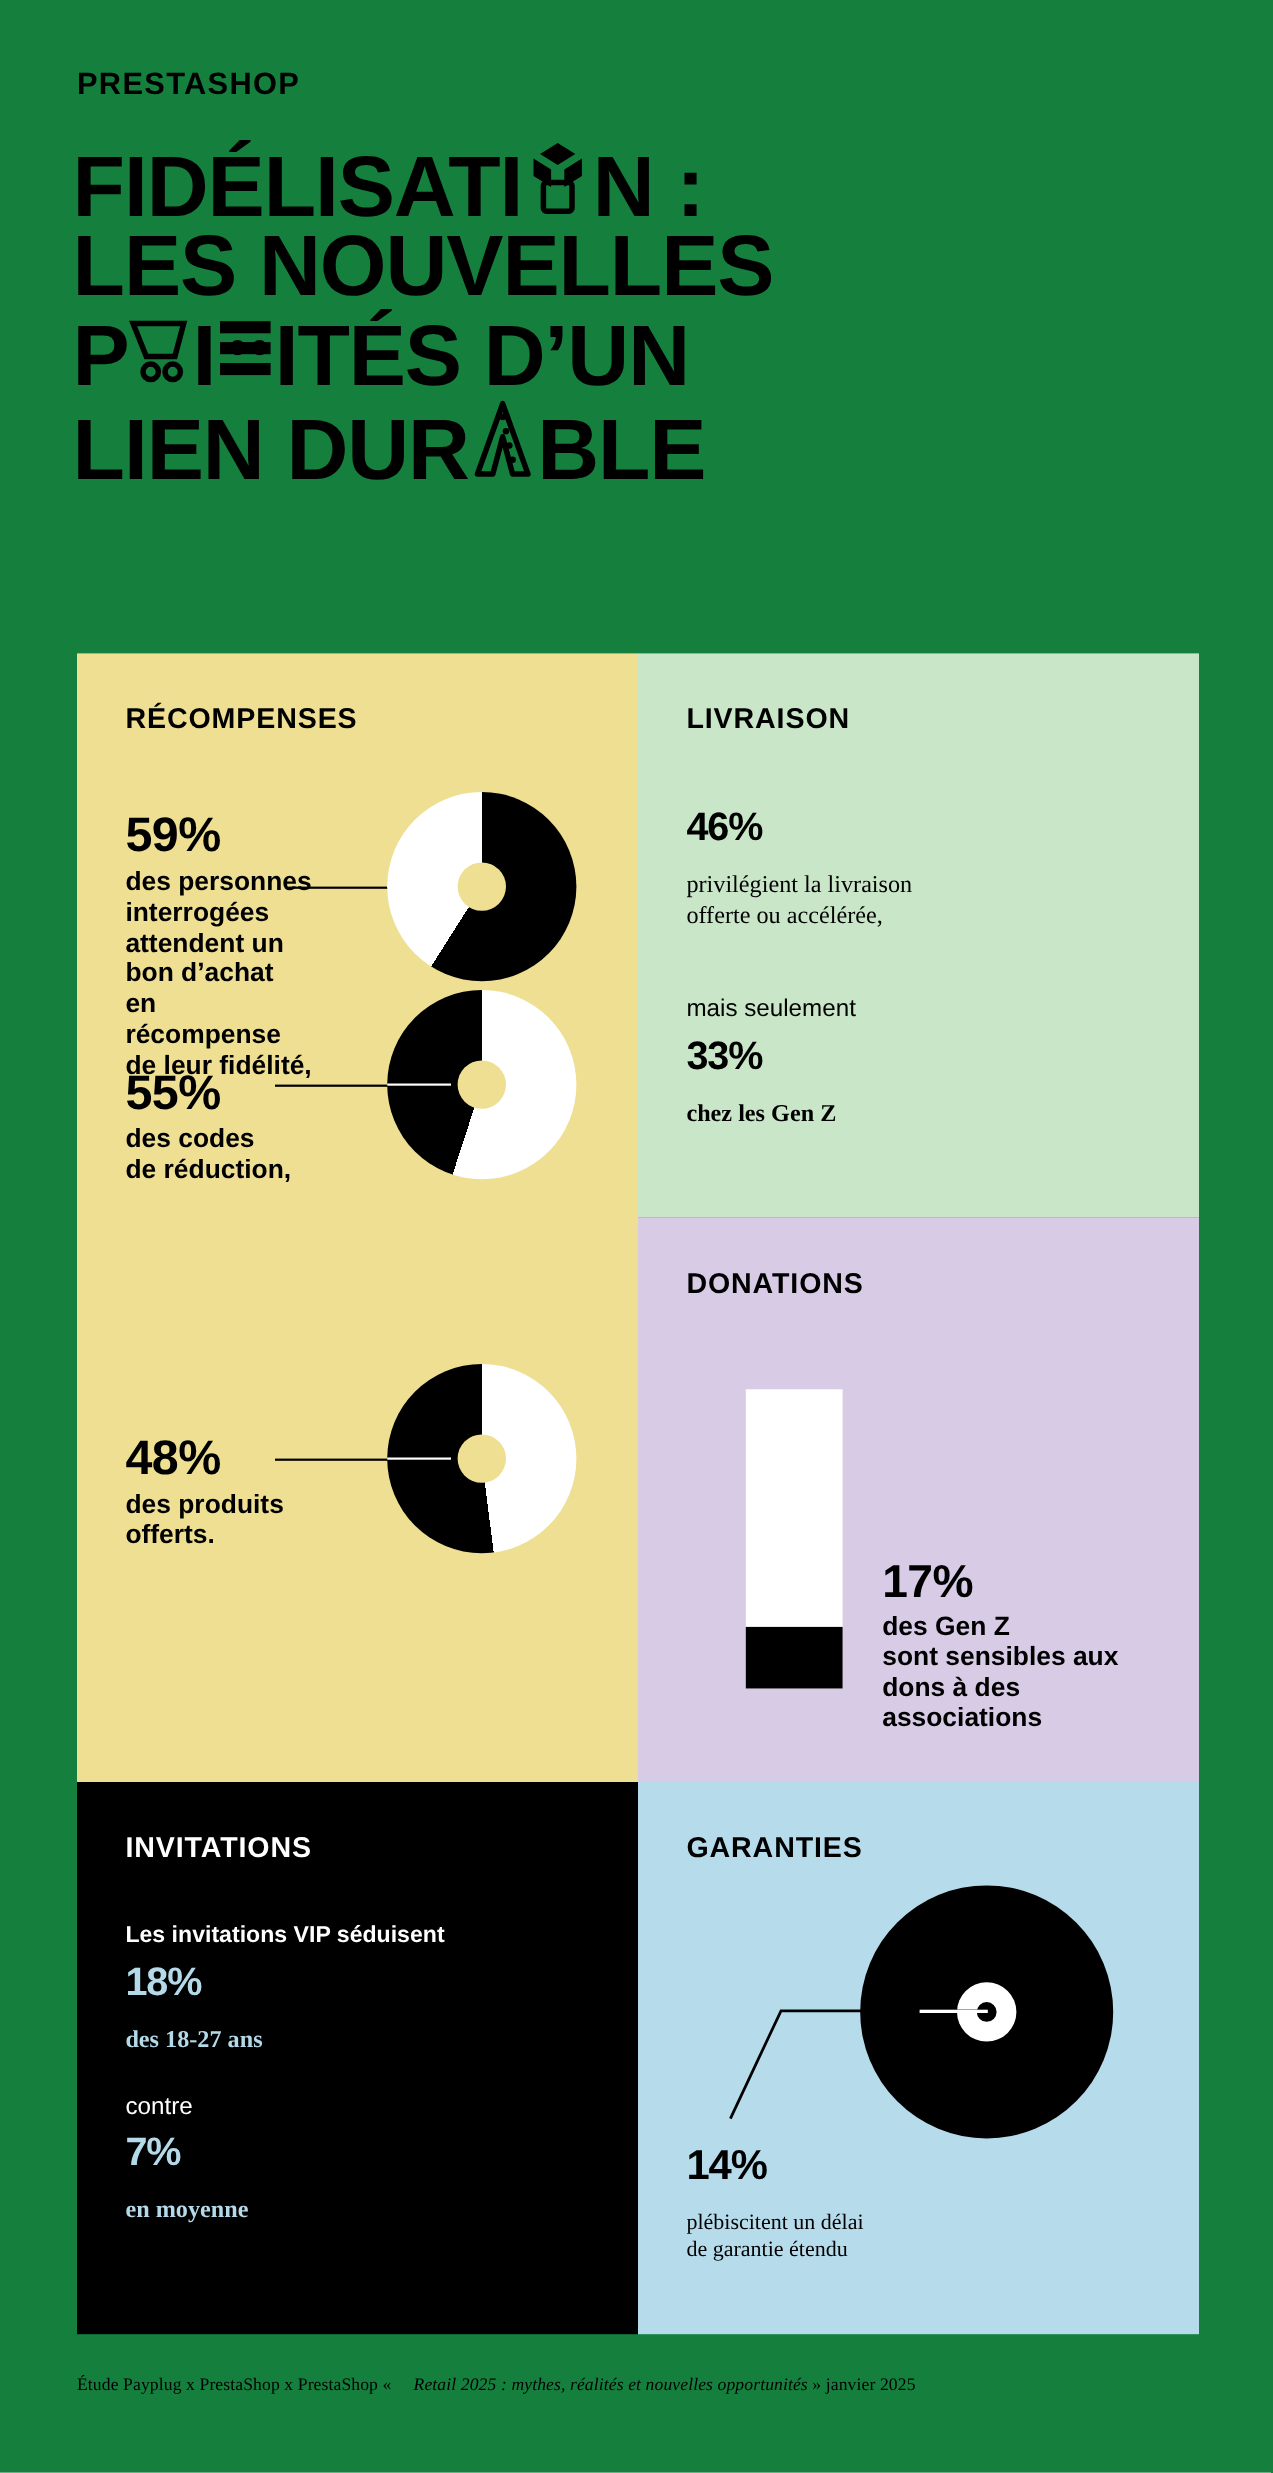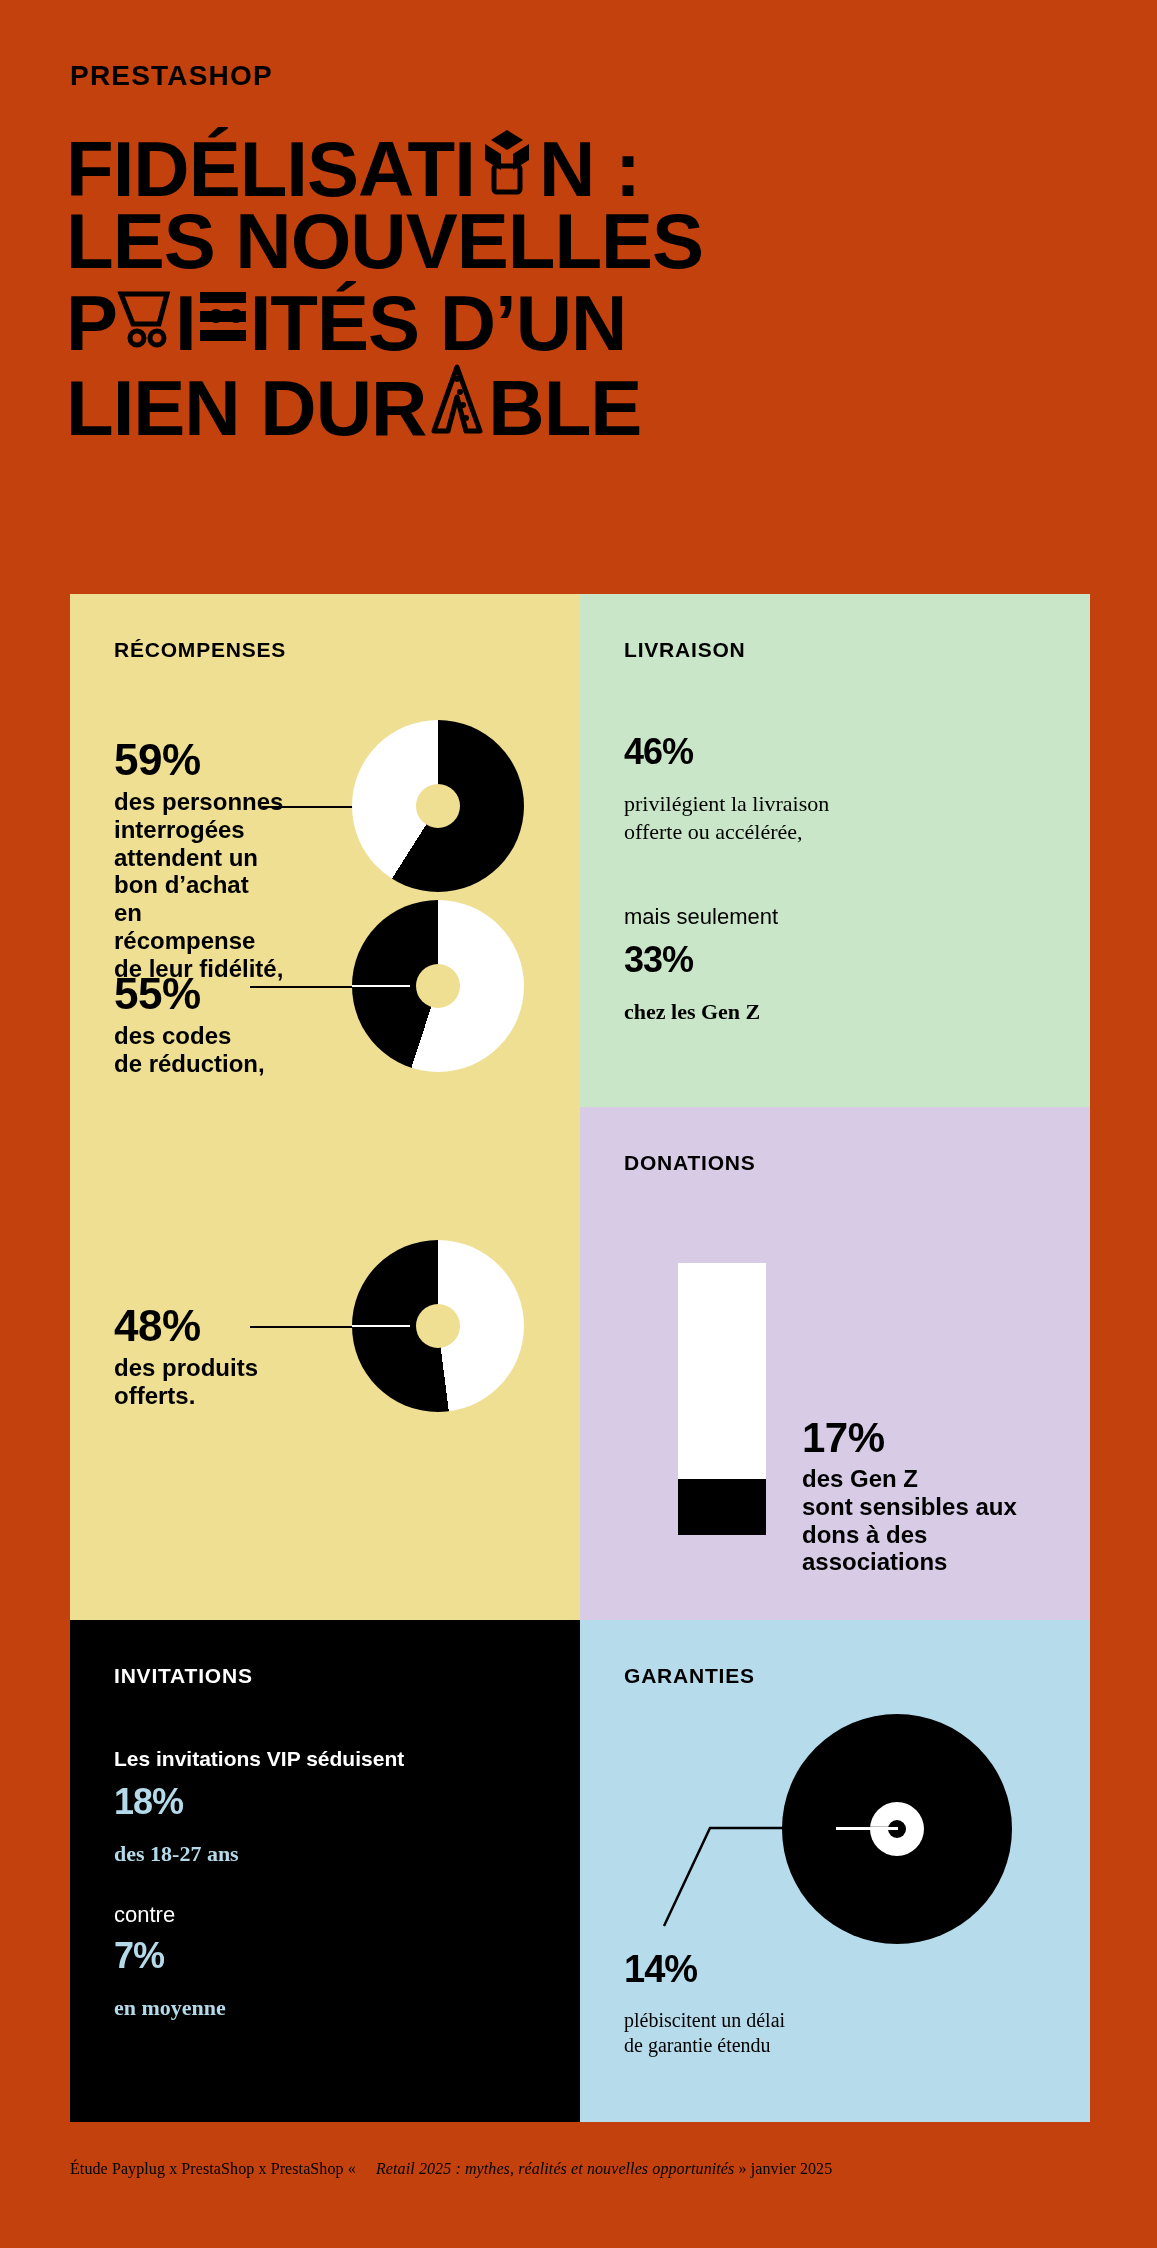--- a/index.html
+++ b/index.html
@@ -2,21 +2,21 @@
 <html><head>
 <meta charset="utf-8">
 <style>
   * { margin:0; padding:0; box-sizing:border-box; }
   html, body {
     width:1157px; height:2248px;
     background:#ffffff;
     font-family:"Liberation Sans", sans-serif;
     overflow:hidden;
   }
-  .page { position:relative; width:1157px; height:2248px; background:#c2410c; }
+  .page { position:relative; width:1157px; height:2248px; background:#15803d; }
 
   
   .brand {
     position:absolute; left:70px; top:60px;
     font-size:28px; font-weight:bold; letter-spacing:1.2px;
     color:#000; font-family:"Liberation Sans", sans-serif;
   }
   .headline {
     position:absolute; left:66px; top:124px; width:960px;
     font-size:78px; line-height:0.92; font-weight:bold;
@@ -39,21 +39,21 @@
   }
   .panel { position:relative; overflow:hidden; }
   .p-recompenses { grid-column:1; grid-row:1 / span 2; background:#eedf93; }
   .p-livraison   { grid-column:2; grid-row:1; background:#c9e6c8; }
   .p-donations   { grid-column:2; grid-row:2; background:#d8cbe6; }
   .p-invitations { grid-column:1; grid-row:3; background:#000000; }
   .p-garanties   { grid-column:2; grid-row:3; background:#b6dcec; }
 
   .panel-title {
     position:absolute; left:44px; top:44px;
-    font-size:21px; font-weight:bold; letter-spacing:0.8px;
+    font-size:26px; font-weight:bold; letter-spacing:0.8px;
     color:#000;
   }
   .p-invitations .panel-title { color:#ffffff; }
 
   
   .stat { position:absolute; }
   .big {
     font-size:44px; font-weight:bold; letter-spacing:-0.5px;
     color:#000; line-height:1;
   }

